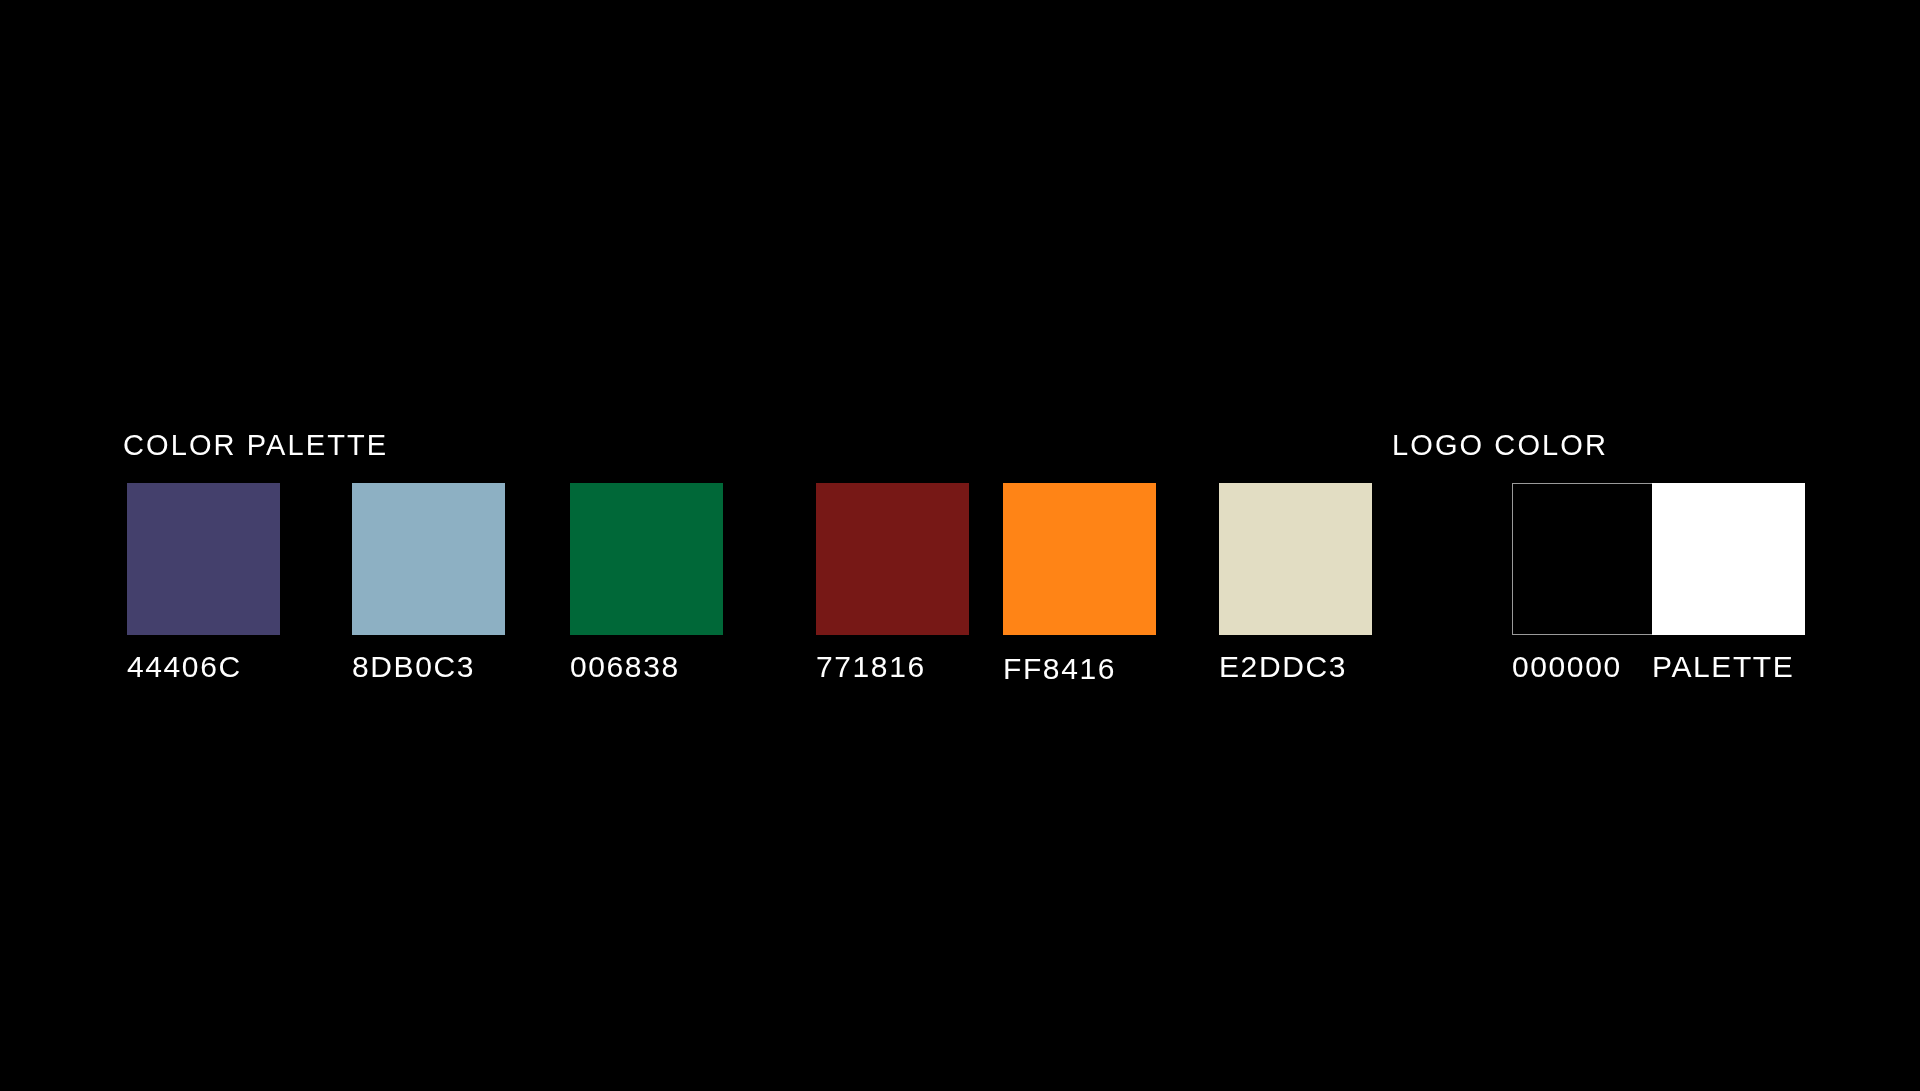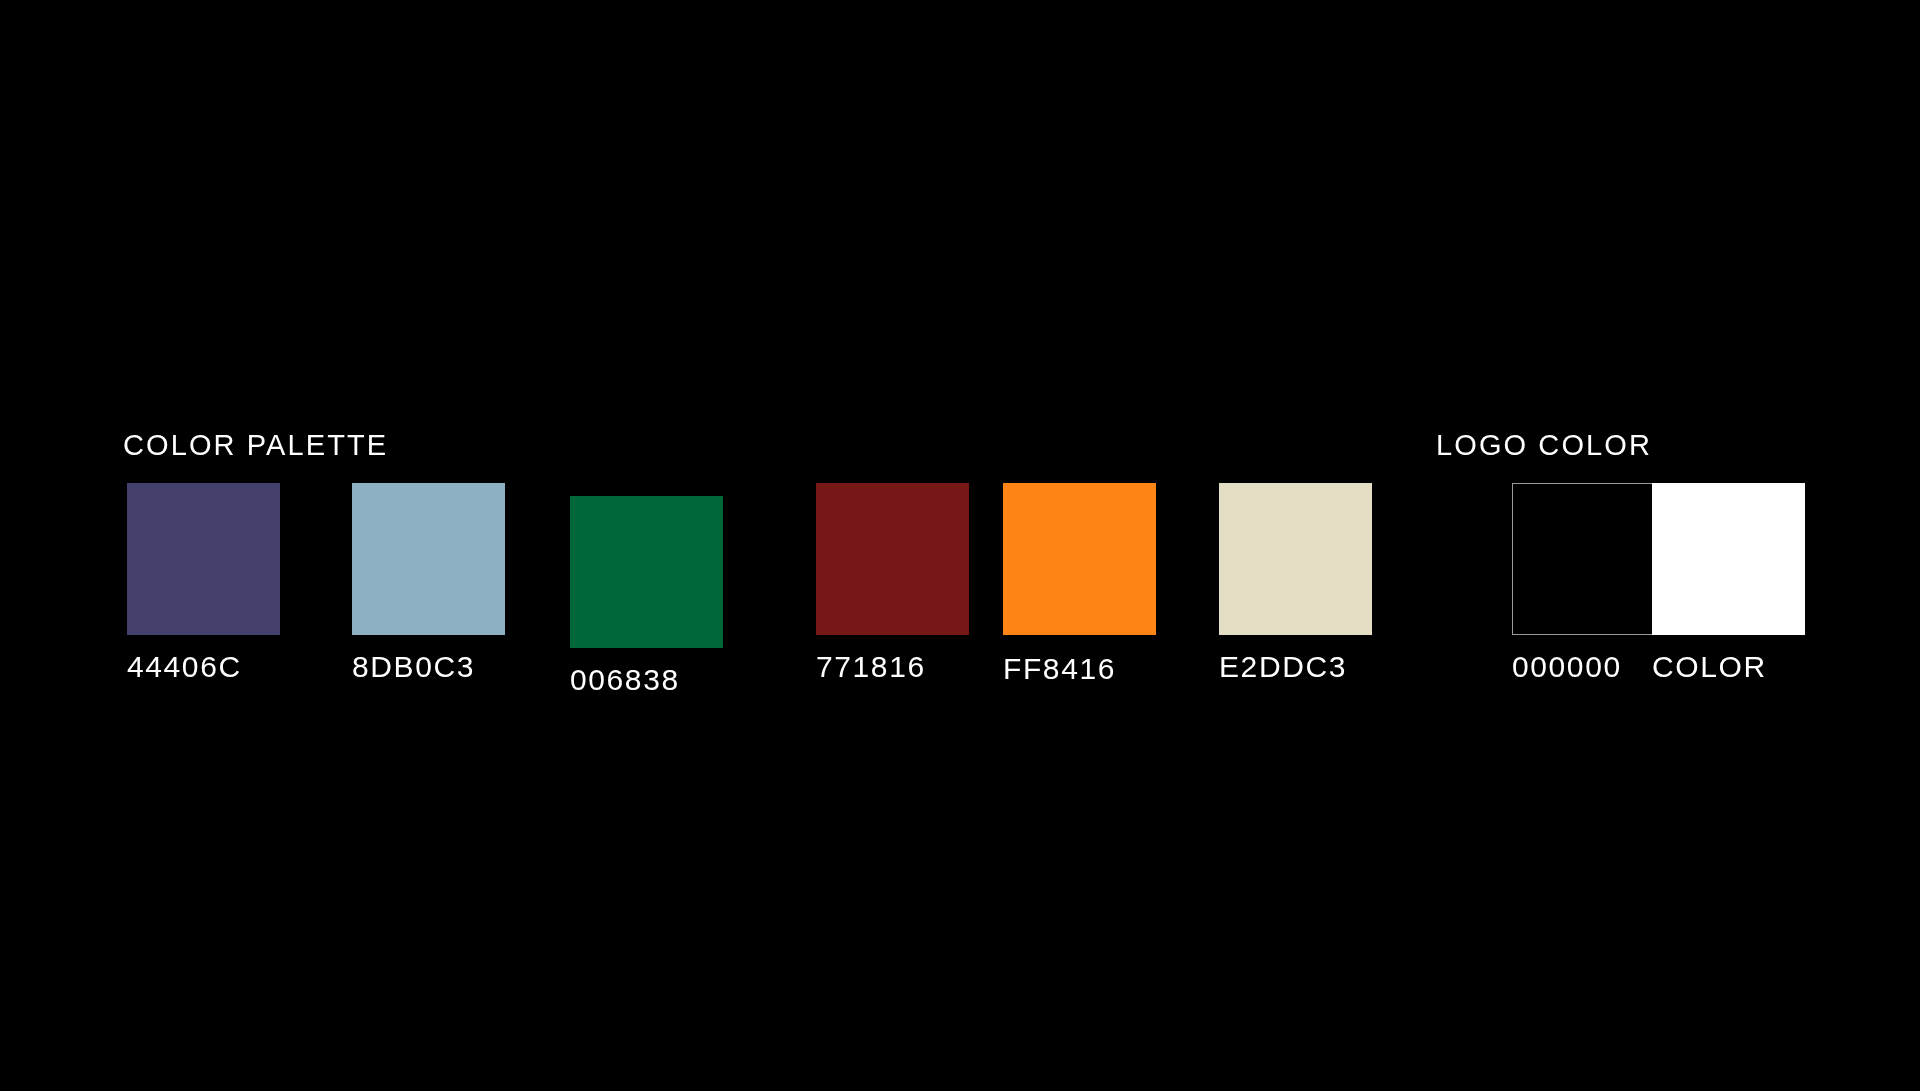--- a/index.html
+++ b/index.html
@@ -77,33 +77,33 @@
     top: 171px;
   }
 </style>
 </head>
 <body>
 
 <div id="board">
 
   <div id="headings">
       <div class="section-heading" style="left: 123px;">COLOR PALETTE</div>
-      <div class="section-heading" style="left: 1436px;">LOGO COLOR</div>
+      <div class="section-heading" style="left: 1392px;">LOGO COLOR</div>
     </div>
 
   <div class="swatch-group" id="swatch-group">
       <div class="swatch-cell" style="left: 127px;">
         <div class="swatch-chip" style="background: rgb(68, 64, 108);"></div>
         <div class="swatch-label">44406C</div>
       </div>
       <div class="swatch-cell" style="left: 352px; text-align: right;">
         <div class="swatch-chip" style="background: rgb(141, 176, 195);"></div>
         <div class="swatch-label">8DB0C3</div>
       </div>
-      <div class="swatch-cell" style="left: 570px; margin-top: 13px;">
+      <div class="swatch-cell" style="left: 570px;">
         <div class="swatch-chip" style="background: rgb(0, 104, 56);"></div>
         <div class="swatch-label">006838</div>
       </div>
       <div class="swatch-cell" style="left: 816px;">
         <div class="swatch-chip" style="background: rgb(119, 24, 22);"></div>
         <div class="swatch-label">771816</div>
       </div>
       <div class="swatch-cell" style="left: 1003px;">
         <div class="swatch-chip" style="background: rgb(255, 132, 22);"></div>
         <div class="swatch-label dropped">FF8416</div>
@@ -111,17 +111,17 @@
       <div class="swatch-cell" style="left: 1219px; text-decoration: underline;">
         <div class="swatch-chip" style="background: rgb(226, 221, 195);"></div>
         <div class="swatch-label">E2DDC3</div>
       </div>
       <div class="swatch-cell" style="left: 1512px;">
         <div class="swatch-chip outlined" style="background: rgb(0, 0, 0);"></div>
         <div class="swatch-label">000000</div>
       </div>
       <div class="swatch-cell" style="left: 1652px;">
         <div class="swatch-chip" style="background: rgb(255, 255, 255);"></div>
-        <div class="swatch-label">COLOR</div>
+        <div class="swatch-label">PALETTE</div>
       </div>
     </div>
 
 </div>
 
 </body></html>

